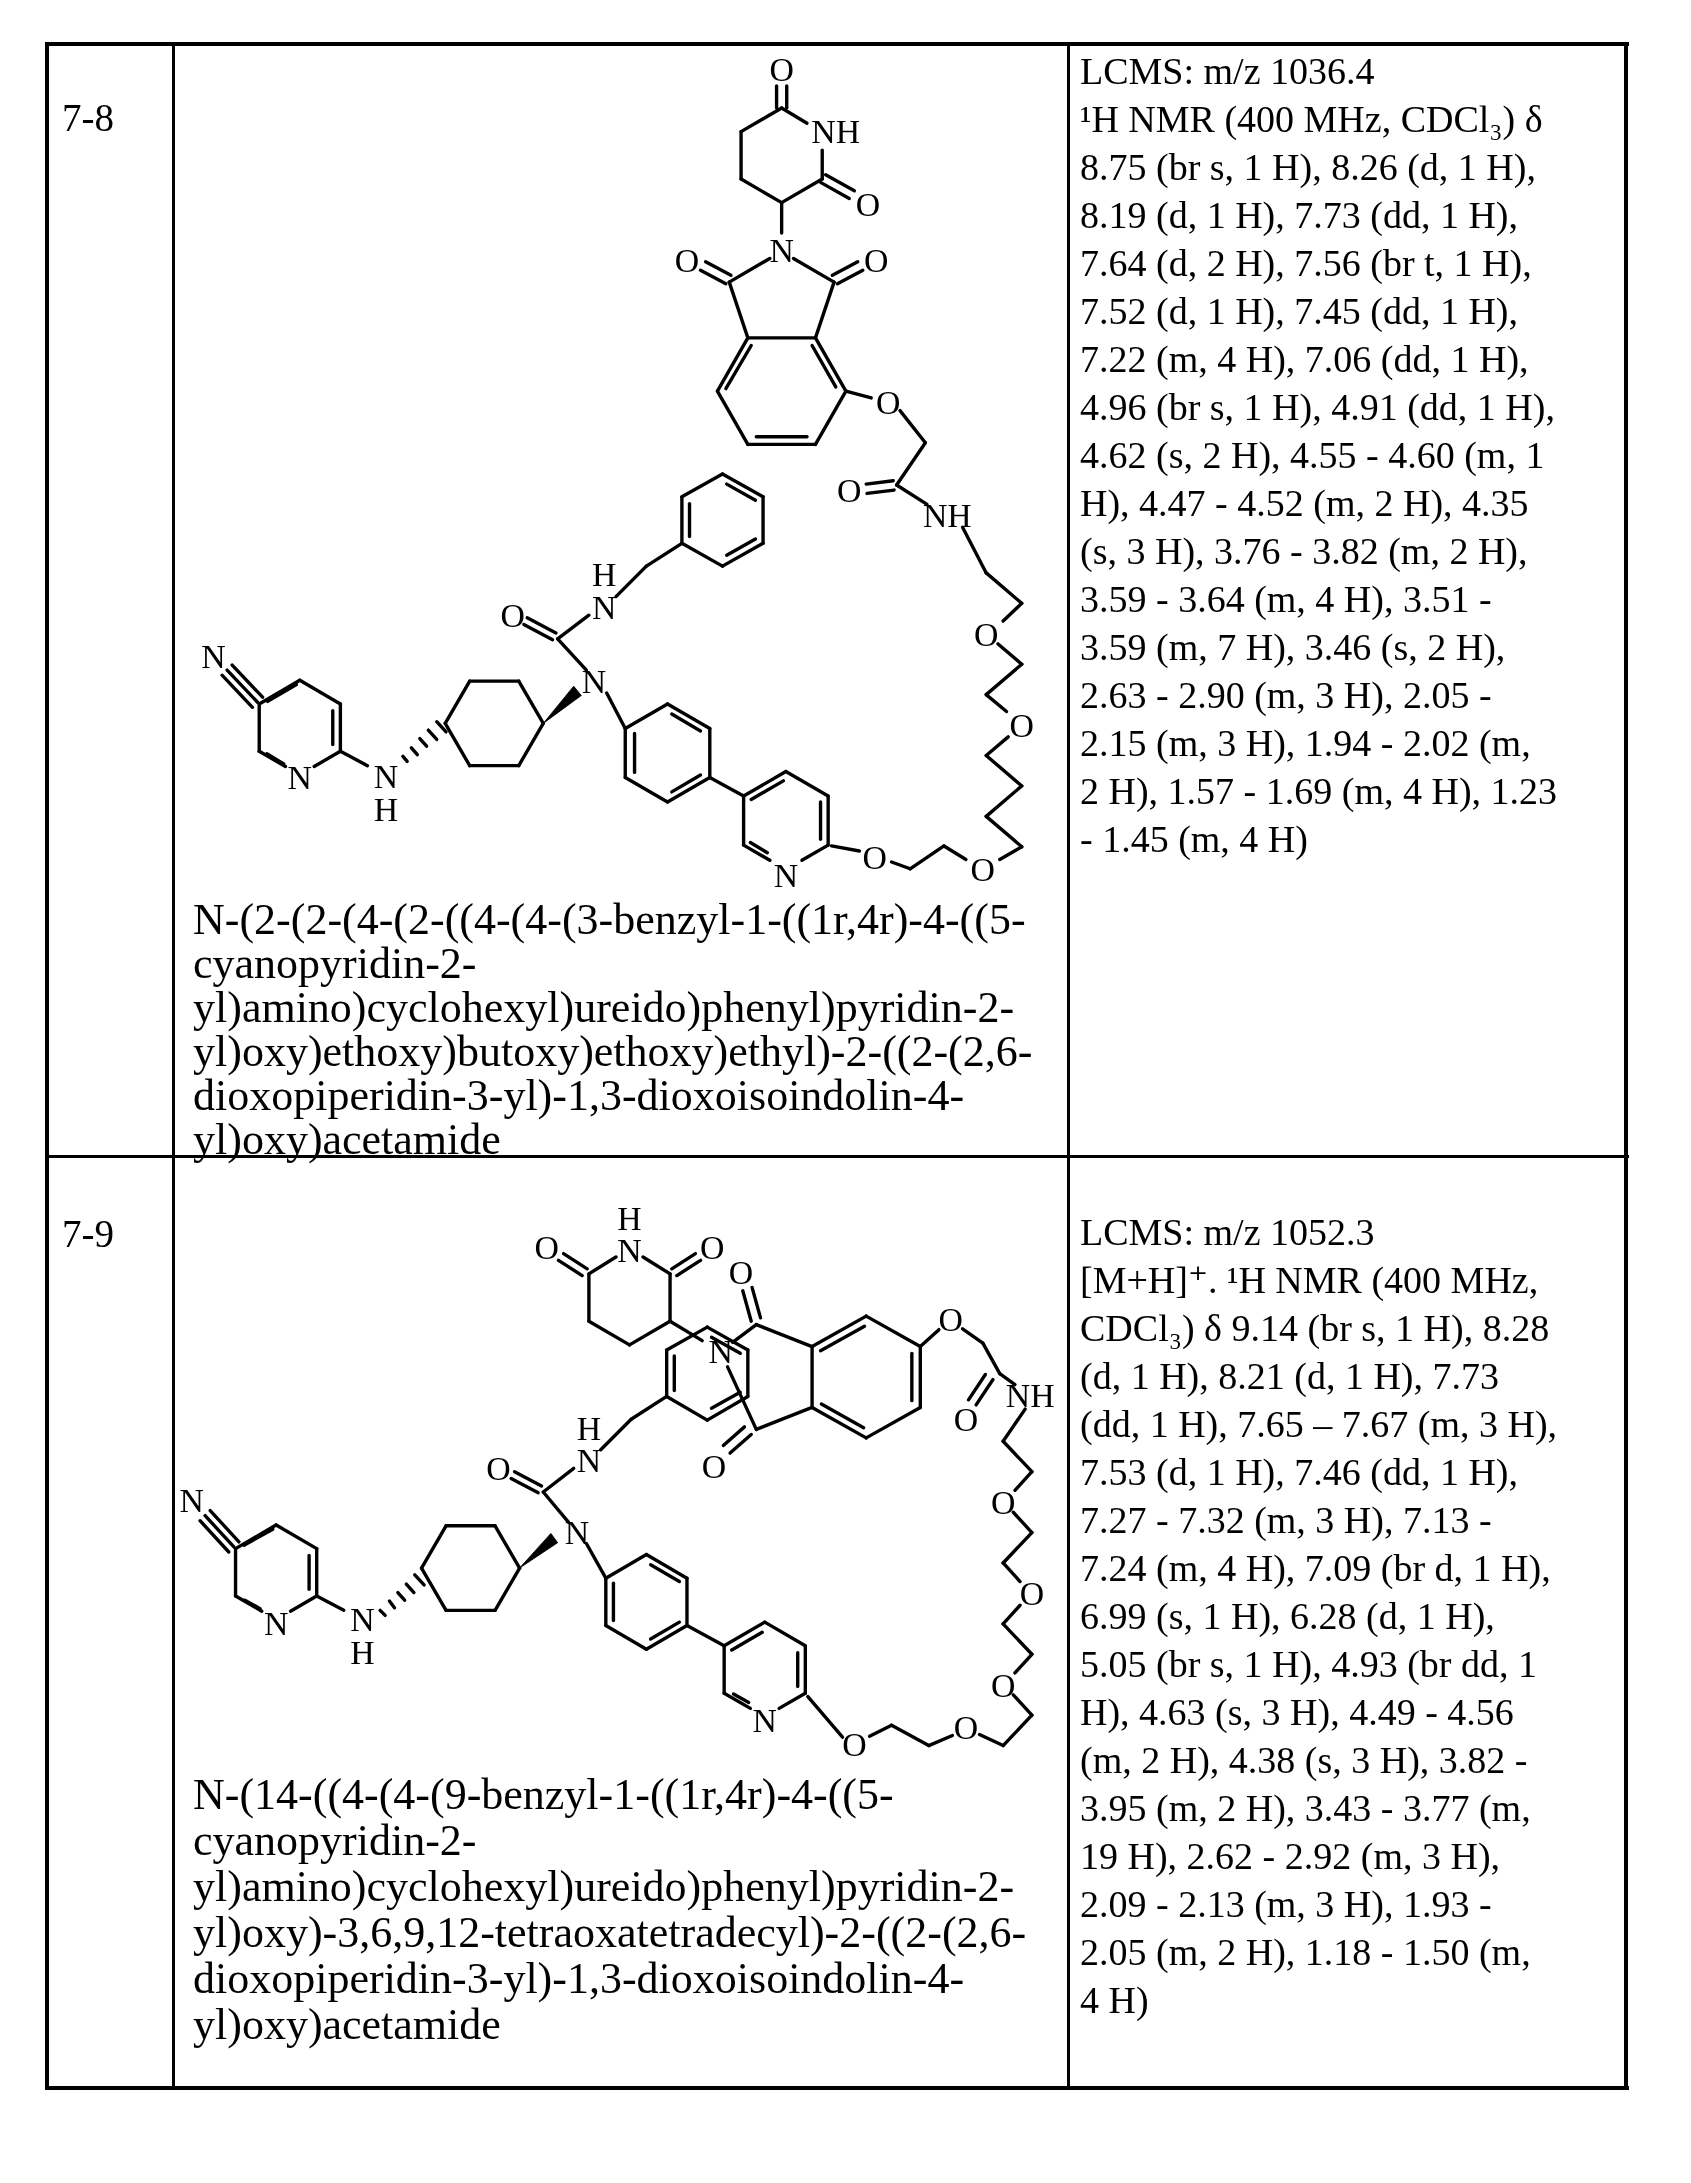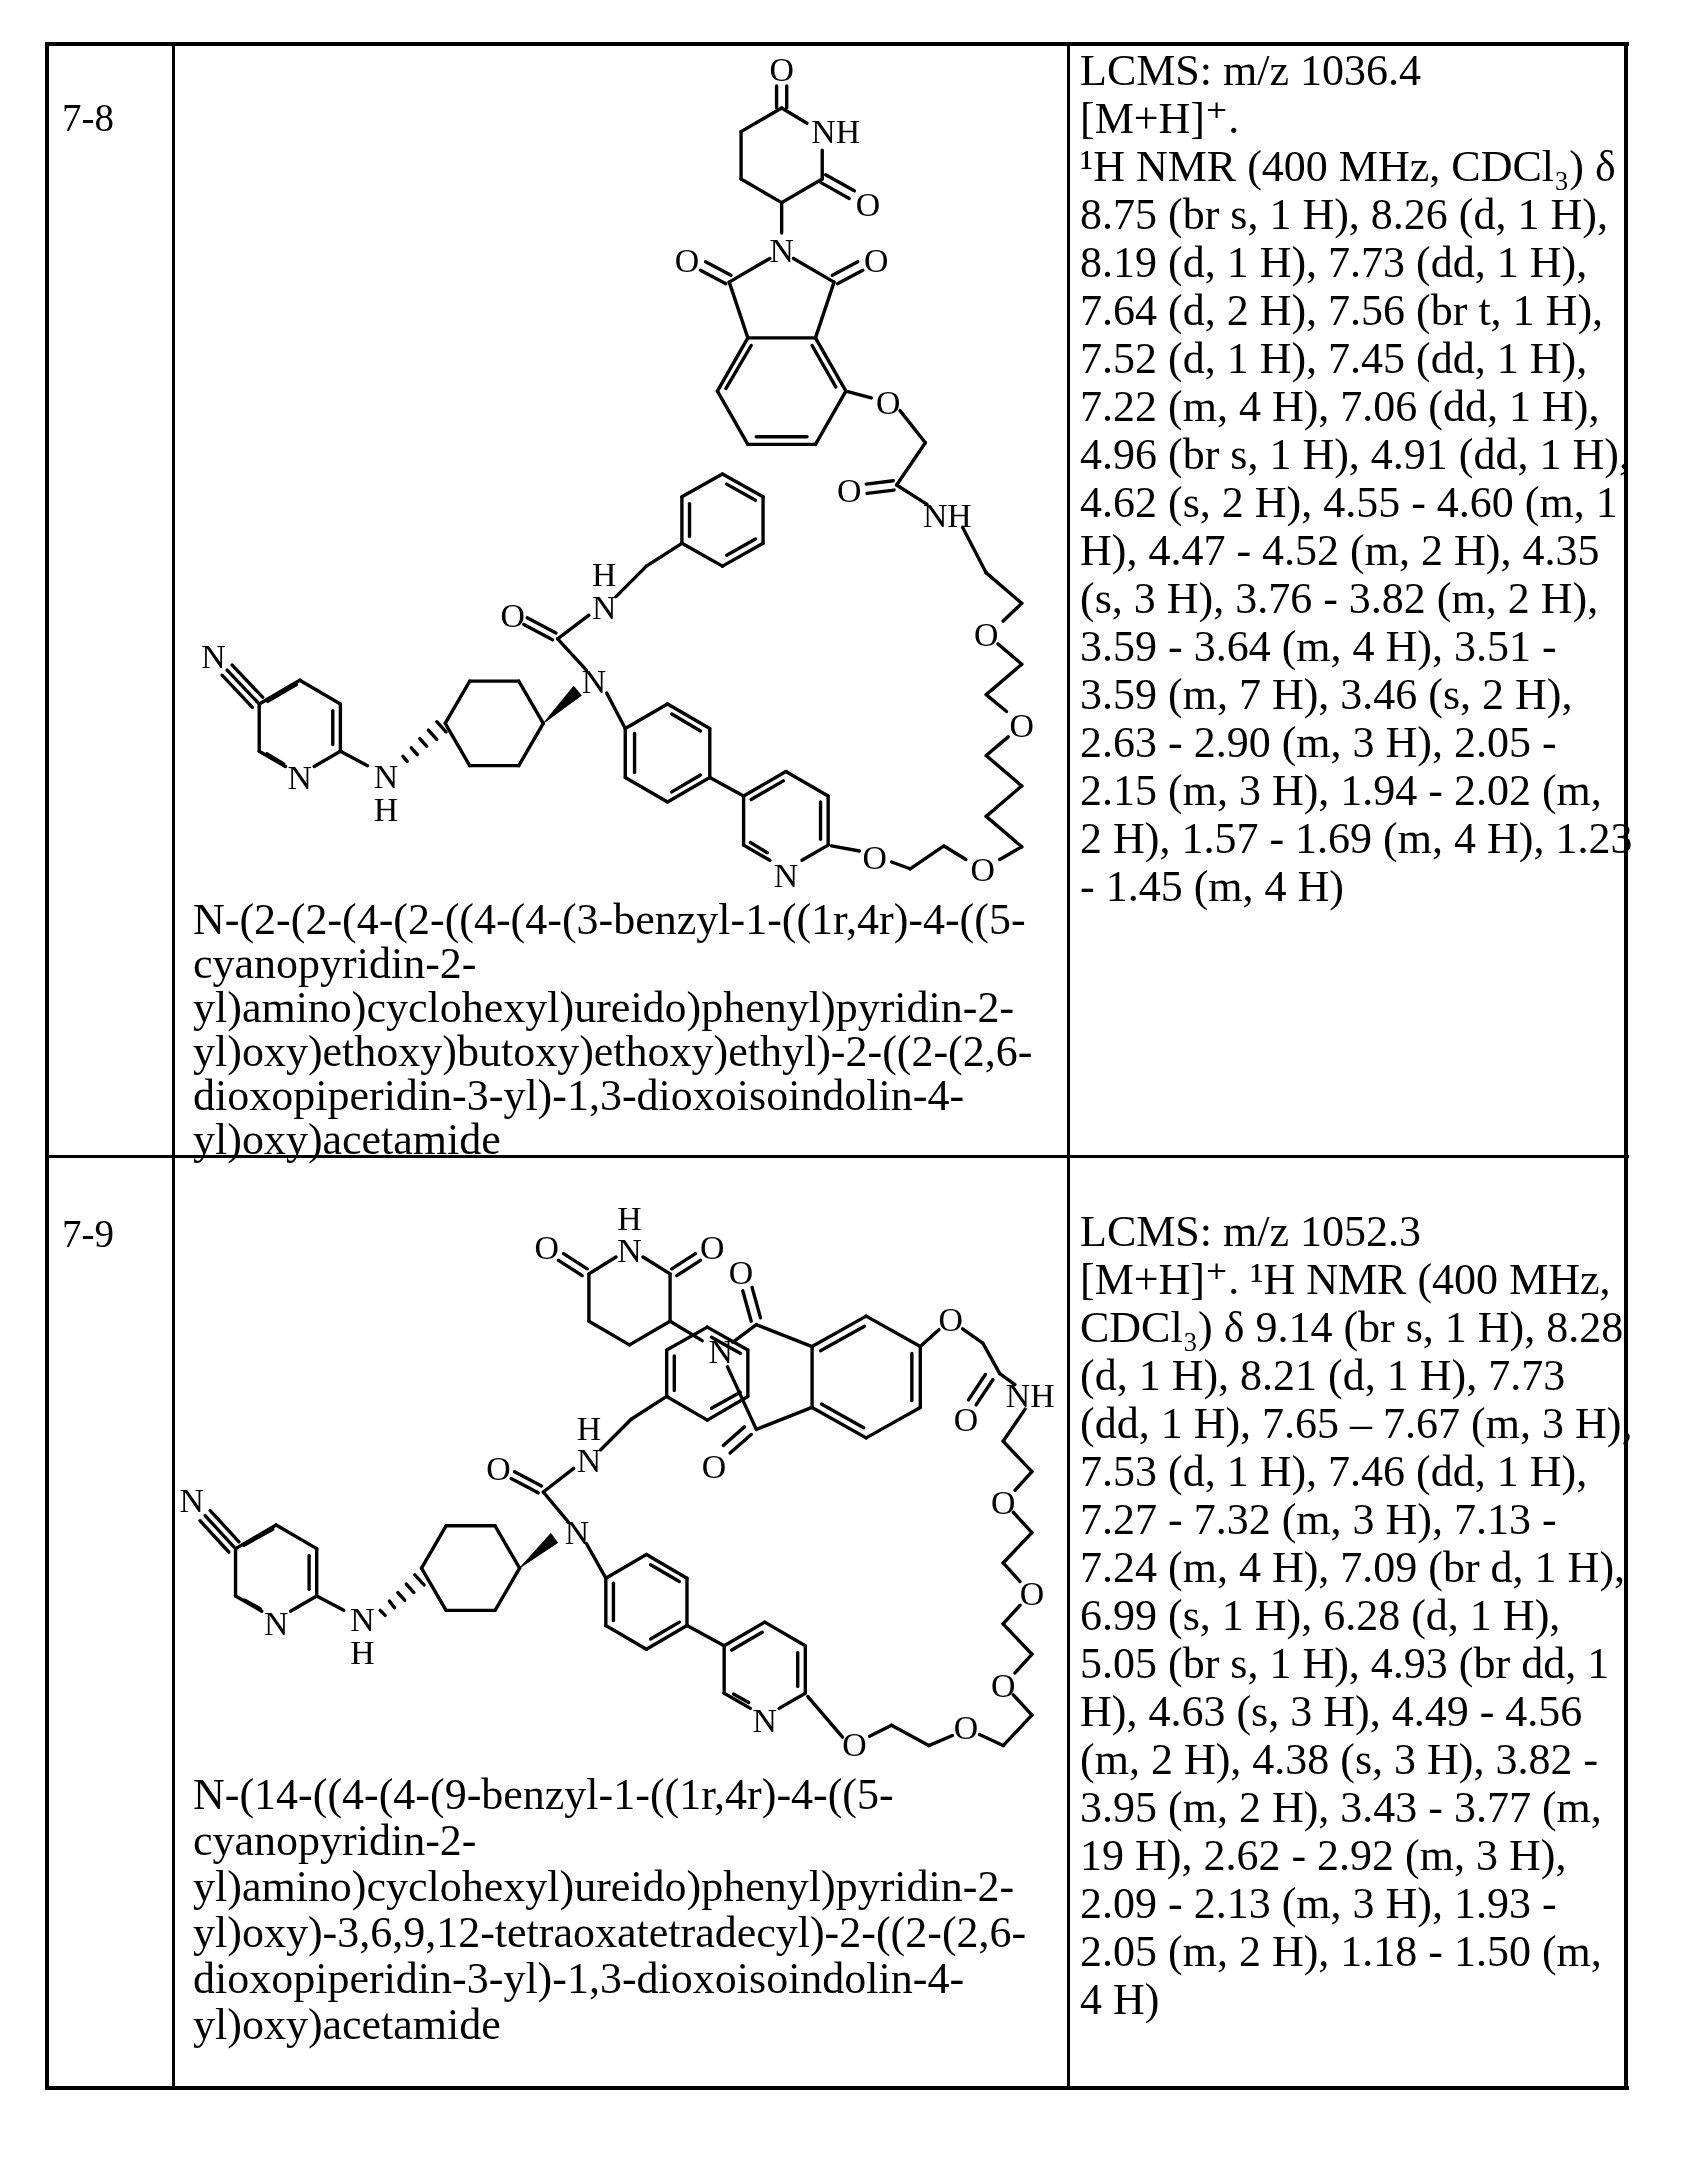--- a/index.html
+++ b/index.html
@@ -1,21 +1,21 @@
 <!DOCTYPE html>
 <html style="font-size:13.5px"><head>
 <meta charset="utf-8">
 <style>
   html,body{margin:0;padding:0;background:#ffffff;}
   body{width:1691px;height:2183px;position:relative;font-family:"Liberation Serif","DejaVu Serif",serif;color:#000;}
   .bline{position:absolute;background:#000;}
   .cell{position:absolute;margin-top:46px;}
   .idtxt{font-size:39px;}
   .cname{position:absolute;font-size:44px;line-height:44px;white-space:nowrap;}
-  .nmr{position:absolute;font-size:44px;line-height:48px;white-space:nowrap;}
+  .nmr{position:absolute;font-size:38px;line-height:48px;white-space:nowrap;}
   .struct{position:absolute;}
   .struct line{stroke:#000;stroke-width:4;stroke-linecap:round;}
   .struct polygon{fill:#000;stroke:#000;}
   .struct text{font-family:"Liberation Serif","DejaVu Serif",serif;font-size:40px;fill:#000;text-anchor:middle;}
 </style>
 </head>
 <body>
 
 <div>
 
@@ -164,21 +164,20 @@
   <div class="cname" style="left:193px;top:898px;width:858px">
       <div>N-(2-(2-(4-(2-((4-(4-(3-benzyl-1-((1r,4r)-4-((5-</div>
       <div>cyanopyridin-2-</div>
       <div>yl)amino)cyclohexyl)ureido)phenyl)pyridin-2-</div>
       <div>yl)oxy)ethoxy)butoxy)ethoxy)ethyl)-2-((2-(2,6-</div>
       <div>dioxopiperidin-3-yl)-1,3-dioxoisoindolin-4-</div>
       <div>yl)oxy)acetamide</div>
     </div>
   <div class="nmr" style="left:1080px;top:47px;width:541px">
       <div>LCMS: m/z 1036.4</div>
-      <div>[M+H]⁺.</div>
       <div>¹H NMR (400 MHz, CDCl₃) δ</div>
       <div>8.75 (br s, 1 H), 8.26 (d, 1 H),</div>
       <div>8.19 (d, 1 H), 7.73 (dd, 1 H),</div>
       <div>7.64 (d, 2 H), 7.56 (br t, 1 H),</div>
       <div>7.52 (d, 1 H), 7.45 (dd, 1 H),</div>
       <div>7.22 (m, 4 H), 7.06 (dd, 1 H),</div>
       <div>4.96 (br s, 1 H), 4.91 (dd, 1 H),</div>
       <div>4.62 (s, 2 H), 4.55 - 4.60 (m, 1</div>
       <div>H), 4.47 - 4.52 (m, 2 H), 4.35</div>
       <div>(s, 3 H), 3.76 - 3.82 (m, 2 H),</div>

